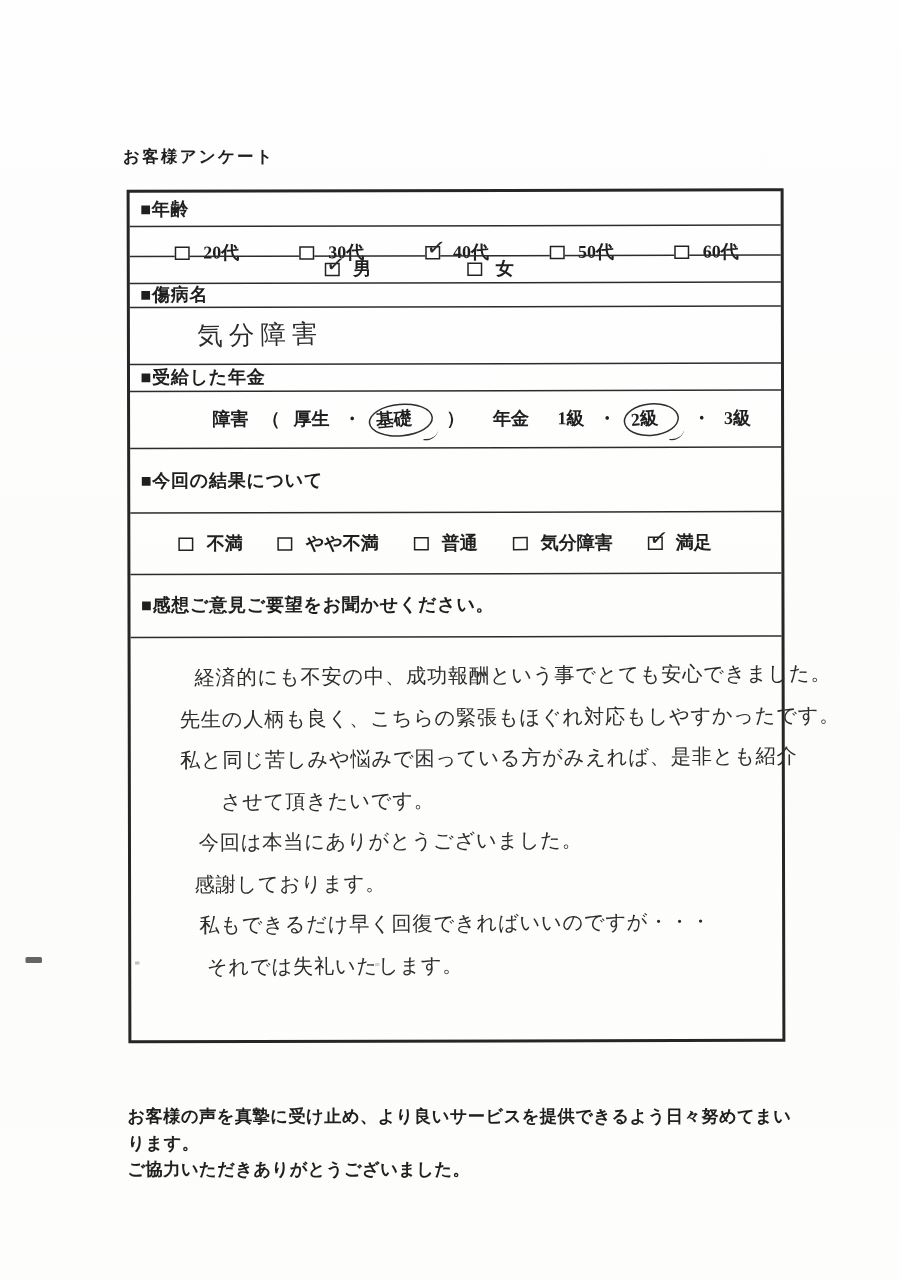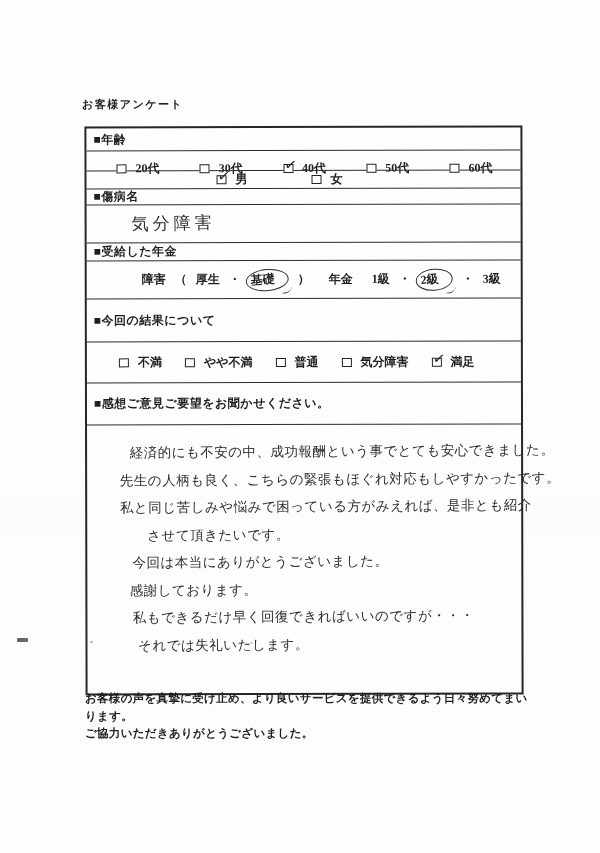--- a/index.html
+++ b/index.html
@@ -87,21 +87,21 @@
   }
   .comments .line { white-space:nowrap; }
   .comments .line:nth-child(1){ text-indent:10px; }
   .comments .line:nth-child(4){ text-indent:27px; }
   .comments .line:nth-child(5){ text-indent:12px; }
   .comments .line:nth-child(6){ text-indent:9px; }
   .comments .line:nth-child(7){ text-indent:12px; }
   .comments .line:nth-child(8){ text-indent:17px; }
 
   .footer {
-    position:absolute; left:85px; top:690px; width:450px;
+    position:absolute; left:85px; top:737px; width:450px;
     font-size:11.5px; font-weight:bold; line-height:17.5px;
     letter-spacing:.3px;
   }
 
   .artifact-dash {
     position:absolute; left:17px; top:638px; width:11px; height:4px;
     background:#4a4a4a; border-radius:1px; opacity:.85;
   }
   .artifact-dot1 { position:absolute; left:90px; top:641px; width:3px; height:2px; background:#9a9a9a; opacity:.6; }
   .artifact-dot2 { position:absolute; left:250px; top:642px; width:3px; height:2px; background:#aaa; opacity:.5; }

